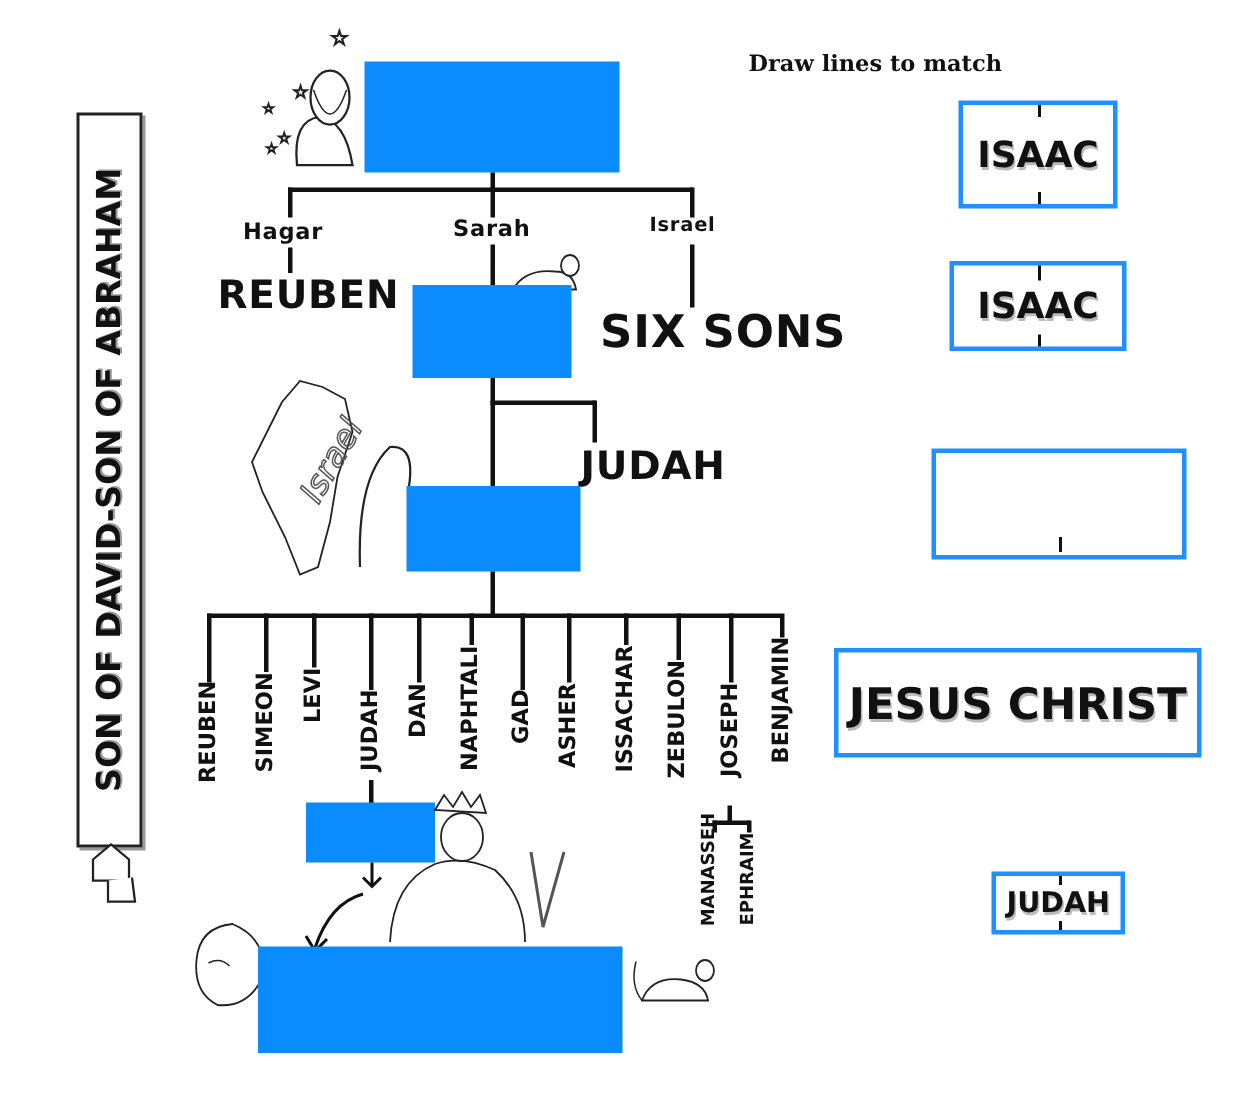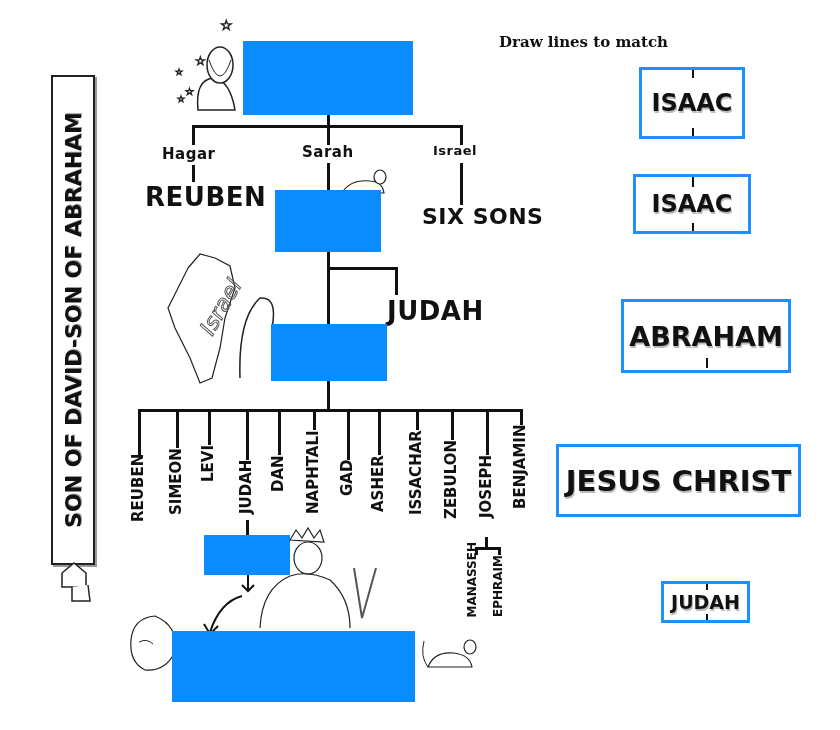--- a/index.html
+++ b/index.html
@@ -58,21 +58,21 @@
 
 <div class="abs hand" style="left:162px; top:145px; font-size:15px;">Hagar</div>
 <div class="abs hand" style="left:302px; top:143px; font-size:15px;">Sarah</div>
 <div class="abs hand" style="left:433px; top:143px; font-size:13px;">Israel</div>
 
 <div class="line" style="left:192px; top:165px; width:3px; height:17px;"></div>
 <div class="line" style="left:327px; top:163px; width:3px; height:30px;"></div>
 <div class="line" style="left:460px; top:163px; width:3px; height:42px;"></div>
 
 <div class="abs hand" style="left:145px; top:182px; font-size:26px;">REUBEN</div>
-<div class="abs hand" style="left:400px; top:204px; font-size:22px;margin-left:22px;">SIX SONS</div>
+<div class="abs hand" style="left:400px; top:204px; font-size:30px;">SIX SONS</div>
 
 <svg style="left:340px; top:165px;" width="50" height="36">
   <path d="M2 28 Q10 14 30 16 Q42 16 44 28 Z" fill="#fff" stroke="#222" stroke-width="1.2"></path>
   <ellipse cx="40" cy="12" rx="6" ry="7" fill="#fff" stroke="#222" stroke-width="1.2"></ellipse>
 </svg>
 
 <div class="abs blue" style="left:275px; top:190px; width:106px; height:62px;"></div>
 
 <div class="line" style="left:327px; top:252px; width:3px; height:72px;"></div>
 <div class="line" style="left:327px; top:267px; width:70px; height:3px;"></div>
@@ -157,23 +157,22 @@
   <div class="tick" style="top:0; height:8px;"></div>
   <span>ISAAC</span>
   <div class="tick" style="bottom:0; height:8px;"></div>
 </div>
 <div class="match" style="left:633px; top:174px; width:118px; height:60px; font-size:24px;">
   <div class="tick" style="top:0; height:10px;"></div>
   <span>ISAAC</span>
   <div class="tick" style="bottom:0; height:8px;"></div>
 </div>
 <div class="match" style="left:621px; top:299px; width:170px; height:74px; font-size:27px;">
-  <span>ABRAHAM</span>
   <div class="tick" style="bottom:2px; height:10px;"></div>
 </div>
-<div class="match" style="left:556px; top:444px; width:245px; height:73px; font-size:29px;">
+<div class="match" style="left:556px; top:432px; width:245px; height:73px; font-size:29px;">
   <span>JESUS CHRIST</span>
 </div>
 <div class="match" style="left:661px; top:581px; width:89px; height:42px; font-size:19px;">
   <div class="tick" style="top:0; height:6px;"></div>
   <span>JUDAH</span>
   <div class="tick" style="bottom:0; height:6px;"></div>
 </div>
 
 </body></html>

